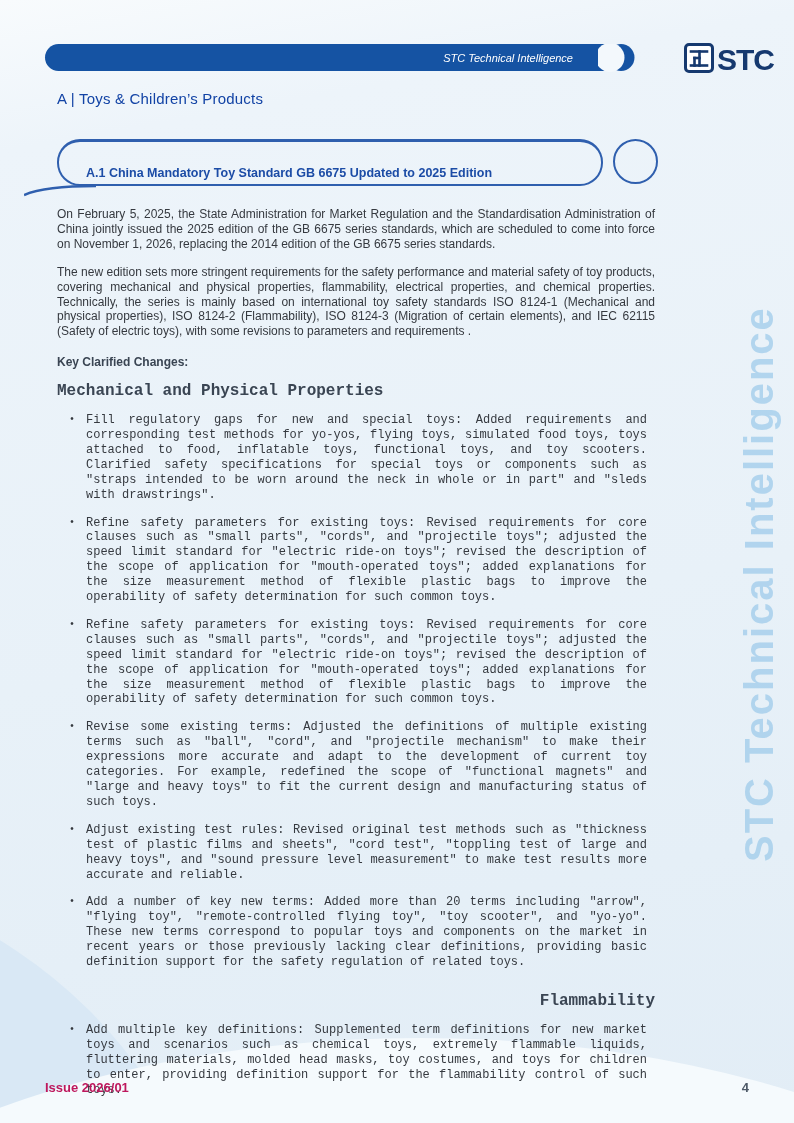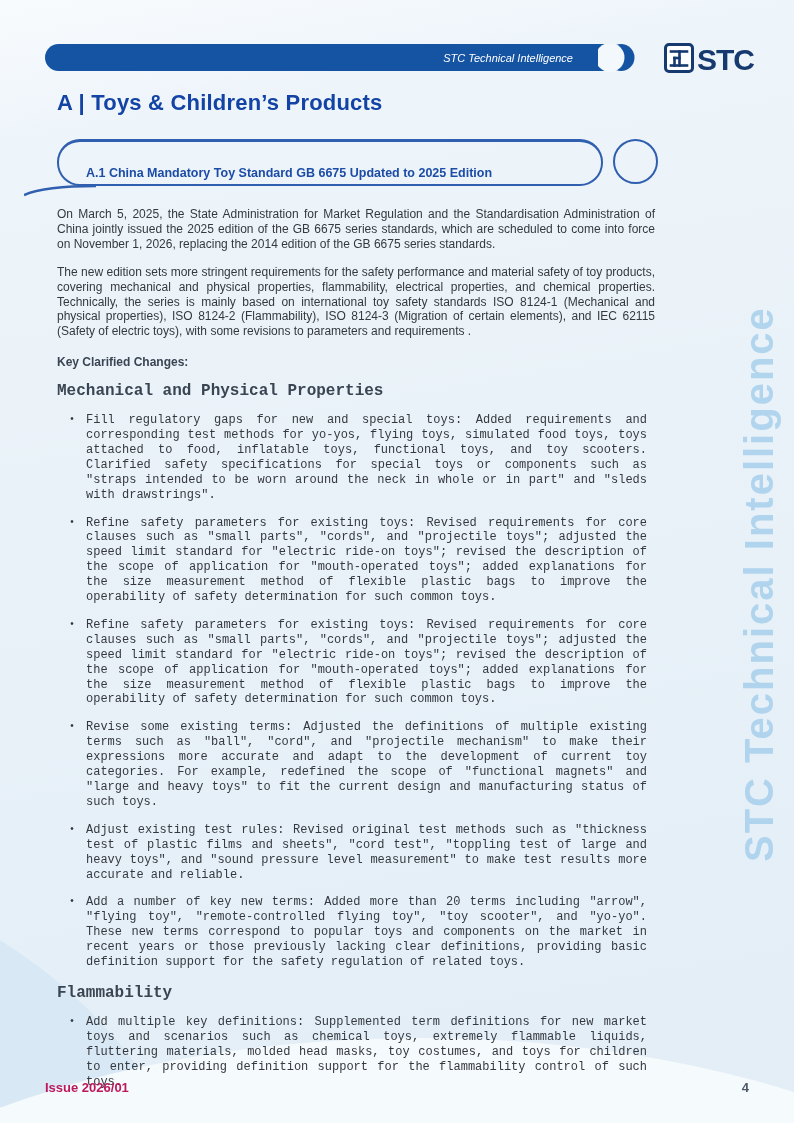--- a/index.html
+++ b/index.html
@@ -27,31 +27,31 @@
   .banner{
     position:absolute;left:45px;top:44px;width:570px;height:27px;z-index:2;
     background:#1553a3;border-radius:13.5px 0 0 13.5px;
     display:flex;align-items:center;justify-content:flex-end;
   }
   .banner-label{
     color:#ffffff;font-style:italic;font-size:11px;padding-right:42px;
   }
   .banner-crescent{position:absolute;left:598px;top:44px;z-index:3;}
   .logo{
-    position:absolute;left:663px;top:42px;z-index:2;
+    position:absolute;left:683px;top:42px;z-index:2;
     display:flex;align-items:center;gap:2px;
   }
   .logo-text{
     font-size:30px;font-weight:800;color:#16396f;letter-spacing:-1px;
     line-height:32px;
   }
   
   .page-title{
     position:absolute;left:57px;top:90px;width:640px;z-index:2;
-    font-size:22px;font-weight:bold;color:#1243a5;letter-spacing:0.2px;
+    font-size:15px;font-weight:normal;color:#1243a5;letter-spacing:0.2px;
   }
   
   .article-box{
     position:absolute;left:57px;top:139px;width:546px;height:47px;z-index:2;
     border:2.5px solid #2f5fae;border-top-width:3.5px;border-radius:23px;
     box-sizing:border-box;display:flex;align-items:center;
   }
   .article-box-title{
     font-size:12.5px;font-weight:bold;color:#1c4ca6;
     padding:0 40px 0 27px;line-height:1.5;margin-top:21px;
@@ -124,35 +124,35 @@
   <div class="article-box-title">A.1 China Mandatory Toy Standard GB 6675 Updated to 2025 Edition</div>
 </div>
 <div class="article-box-tail">
   <svg width="72" height="13" viewBox="0 0 72 13">
     <path d="M72 2 C 42 2 16 4 0 11" fill="none" stroke="#2f5fae" stroke-width="2.5"></path>
   </svg>
 </div>
 <div class="article-circle"></div>
 
 <div class="content">
-  <p>On March 5, 2025, the State Administration for Market Regulation and the Standardisation Administration of China jointly issued the 2025 edition of the GB 6675 series standards, which are scheduled to come into force on November 1, 2026, replacing the 2014 edition of the GB 6675 series standards.</p>
+  <p>On February 5, 2025, the State Administration for Market Regulation and the Standardisation Administration of China jointly issued the 2025 edition of the GB 6675 series standards, which are scheduled to come into force on November 1, 2026, replacing the 2014 edition of the GB 6675 series standards.</p>
   <p>The new edition sets more stringent requirements for the safety performance and material safety of toy products, covering mechanical and physical properties, flammability, electrical properties, and chemical properties. Technically, the series is mainly based on international toy safety standards ISO 8124-1 (Mechanical and physical properties), ISO 8124-2 (Flammability), ISO 8124-3 (Migration of certain elements), and IEC 62115 (Safety of electric toys), with some revisions to parameters and requirements .</p>
 
   <div class="h-key">Key Clarified Changes:</div>
 
   <div class="h-sub">Mechanical and Physical Properties</div>
   <ul class="bullets">
     <li>Fill regulatory gaps for new and special toys: Added requirements and corresponding test methods for yo-yos, flying toys, simulated food toys, toys attached to food, inflatable toys, functional toys, and toy scooters. Clarified safety specifications for special toys or components such as "straps intended to be worn around the neck in whole or in part" and "sleds with drawstrings".</li>
     <li>Refine safety parameters for existing toys: Revised requirements for core clauses such as "small parts", "cords", and "projectile toys"; adjusted the speed limit standard for "electric ride-on toys"; revised the description of the scope of application for "mouth-operated toys"; added explanations for the size measurement method of flexible plastic bags to improve the operability of safety determination for such common toys.</li>
     <li>Refine safety parameters for existing toys: Revised requirements for core clauses such as "small parts", "cords", and "projectile toys"; adjusted the speed limit standard for "electric ride-on toys"; revised the description of the scope of application for "mouth-operated toys"; added explanations for the size measurement method of flexible plastic bags to improve the operability of safety determination for such common toys.</li>
     <li>Revise some existing terms: Adjusted the definitions of multiple existing terms such as "ball", "cord", and "projectile mechanism" to make their expressions more accurate and adapt to the development of current toy categories. For example, redefined the scope of "functional magnets" and "large and heavy toys" to fit the current design and manufacturing status of such toys.</li>
     <li>Adjust existing test rules: Revised original test methods such as "thickness test of plastic films and sheets", "cord test", "toppling test of large and heavy toys", and "sound pressure level measurement" to make test results more accurate and reliable.</li>
     <li>Add a number of key new terms: Added more than 20 terms including "arrow", "flying toy", "remote-controlled flying toy", "toy scooter", and "yo-yo". These new terms correspond to popular toys and components on the market in recent years or those previously lacking clear definitions, providing basic definition support for the safety regulation of related toys.</li>
   </ul>
 
-  <div class="h-sub" style="margin-top:16px;">Flammability</div>
+  <div class="h-sub" style="margin-top:24px;text-align:right;">Flammability</div>
   <ul class="bullets">
     <li>Add multiple key definitions: Supplemented term definitions for new market toys and scenarios such as chemical toys, extremely flammable liquids, fluttering materials, molded head masks, toy costumes, and toys for children to enter, providing definition support for the flammability control of such toys.</li>
   </ul>
 </div>
 
 <div class="footer-issue">Issue 2026/01</div>
 <div class="footer-page">4</div>
 
 </body></html>

